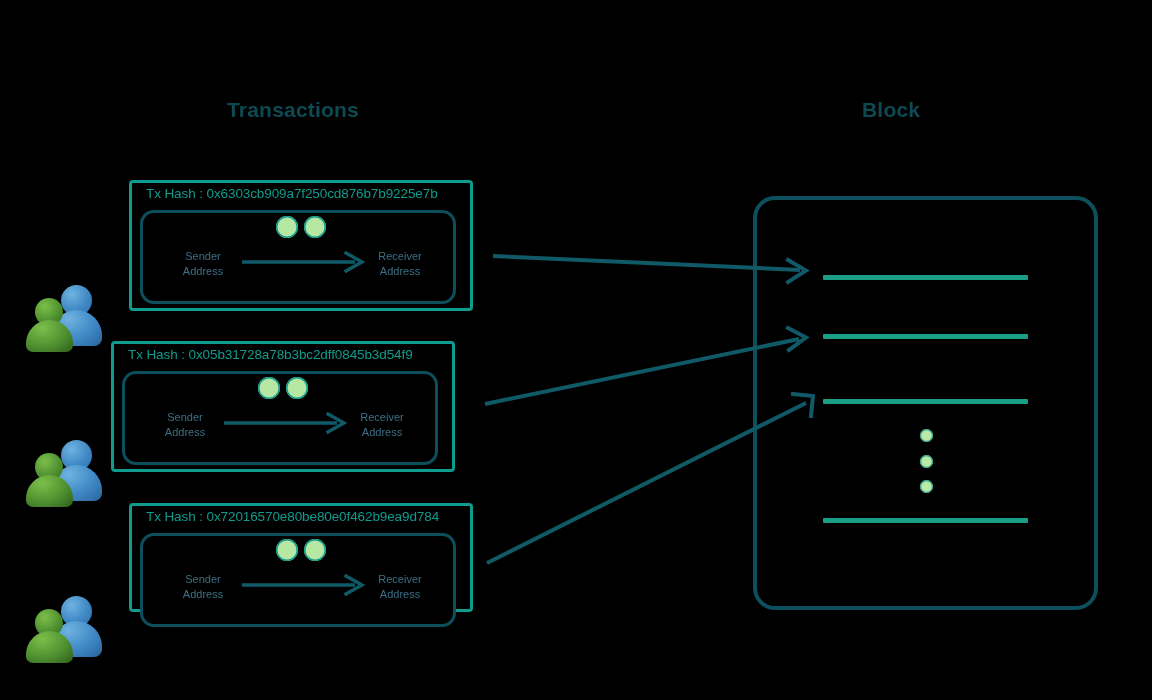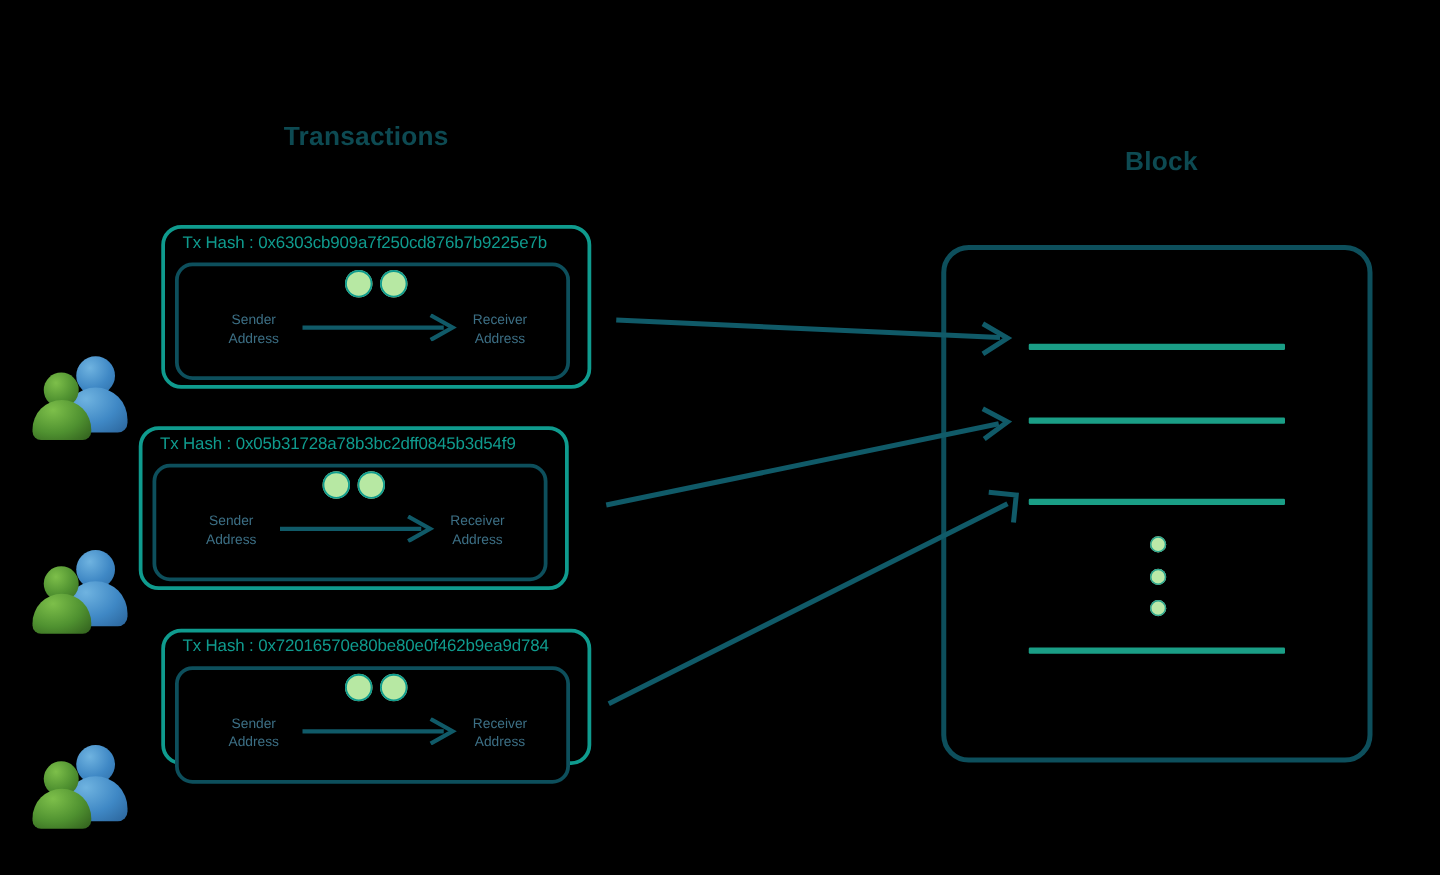--- a/index.html
+++ b/index.html
@@ -25,21 +25,21 @@
   
   .section-title {
     position: absolute;
     font-size: 21px;
     font-weight: bold;
     color: #0d4a52;
     letter-spacing: 0.2px;
     white-space: nowrap;
   }
   #title-transactions { left: 227px; top: 98px; }
-  #title-block       { left: 900px; top: 98px; margin-top: 20px; }
+  #title-block       { left: 862px; top: 98px; }
 
   
   .avatar {
     position: absolute;
     width: 76px;
     height: 62px;
   }
   .avatar .person {
     position: absolute;
     bottom: 0;
@@ -80,21 +80,21 @@
   #avatar-1 { left: 22px; top: 222px; }
   #avatar-2 { left: 22px; top: 377px; }
   #avatar-3 { left: 22px; top: 533px; }
 
   
   .tx-card {
     position: absolute;
     width: 344px;
     box-sizing: border-box;
     border: 3px solid #0f9b8e;
-    border-radius: 16px;
+    border-radius: 4px;
     background: #000;
     padding: 0;
   }
   #tx-card-1 { left: 129px; top: 180px; height: 131px; }
   #tx-card-2 { left: 111px; top: 341px; height: 131px; }
   #tx-card-3 { left: 129px; top: 503px; height: 109px; }
 
   .tx-hash {
     position: absolute;
     left: 14px;

